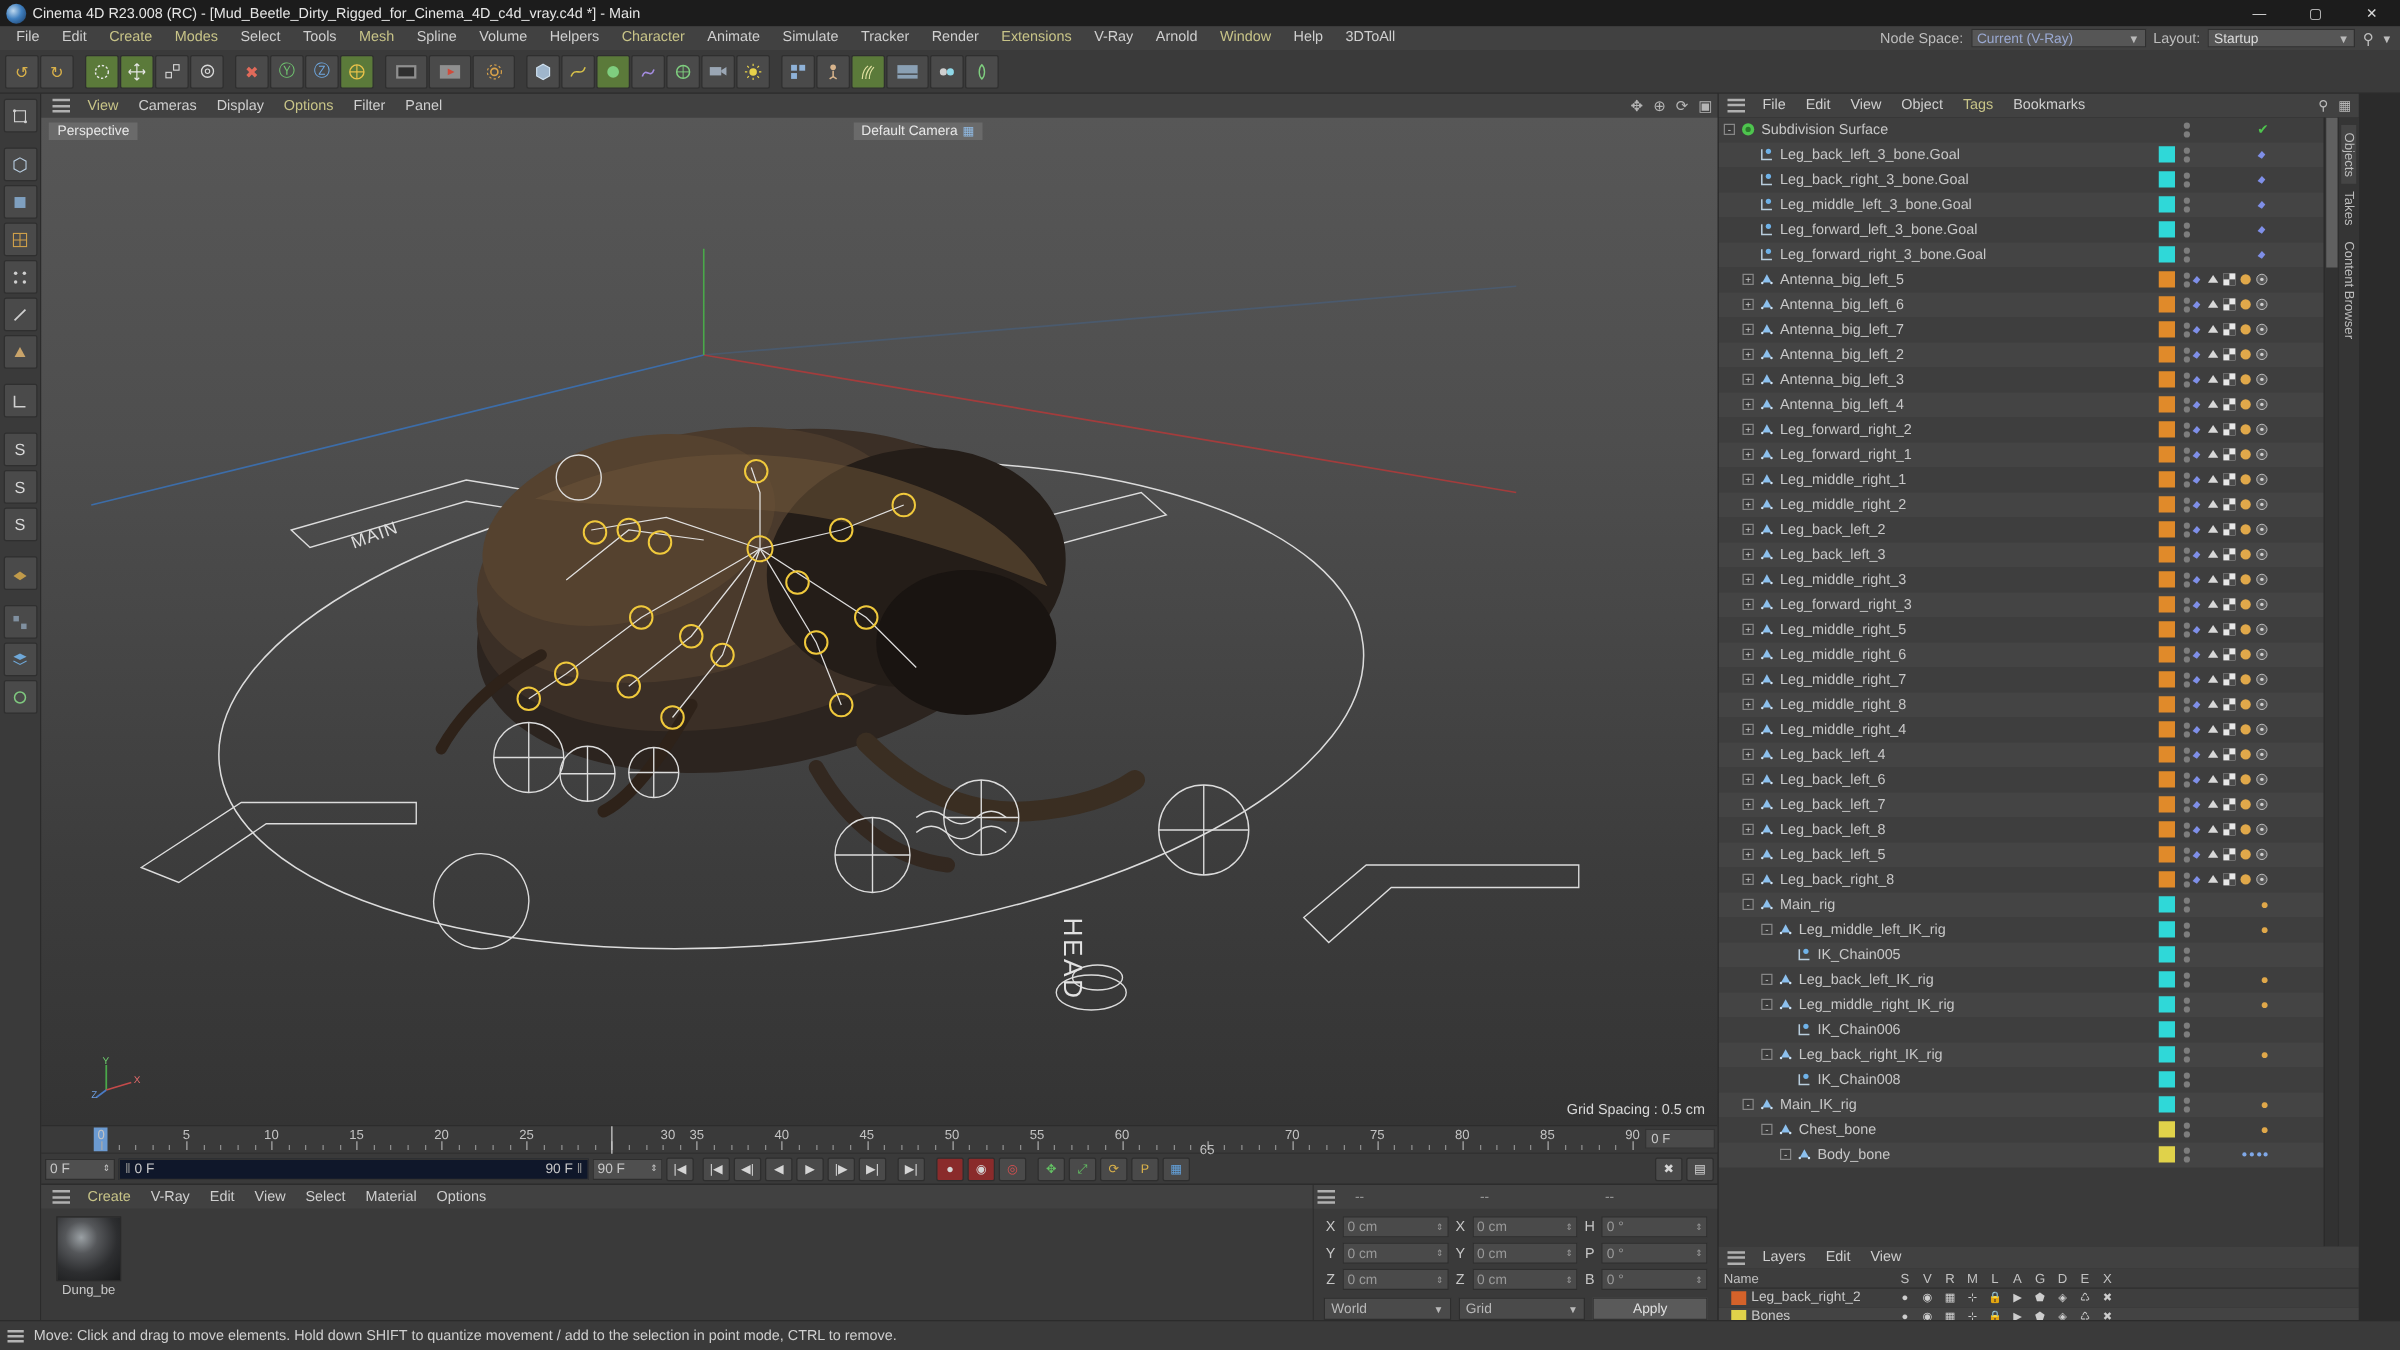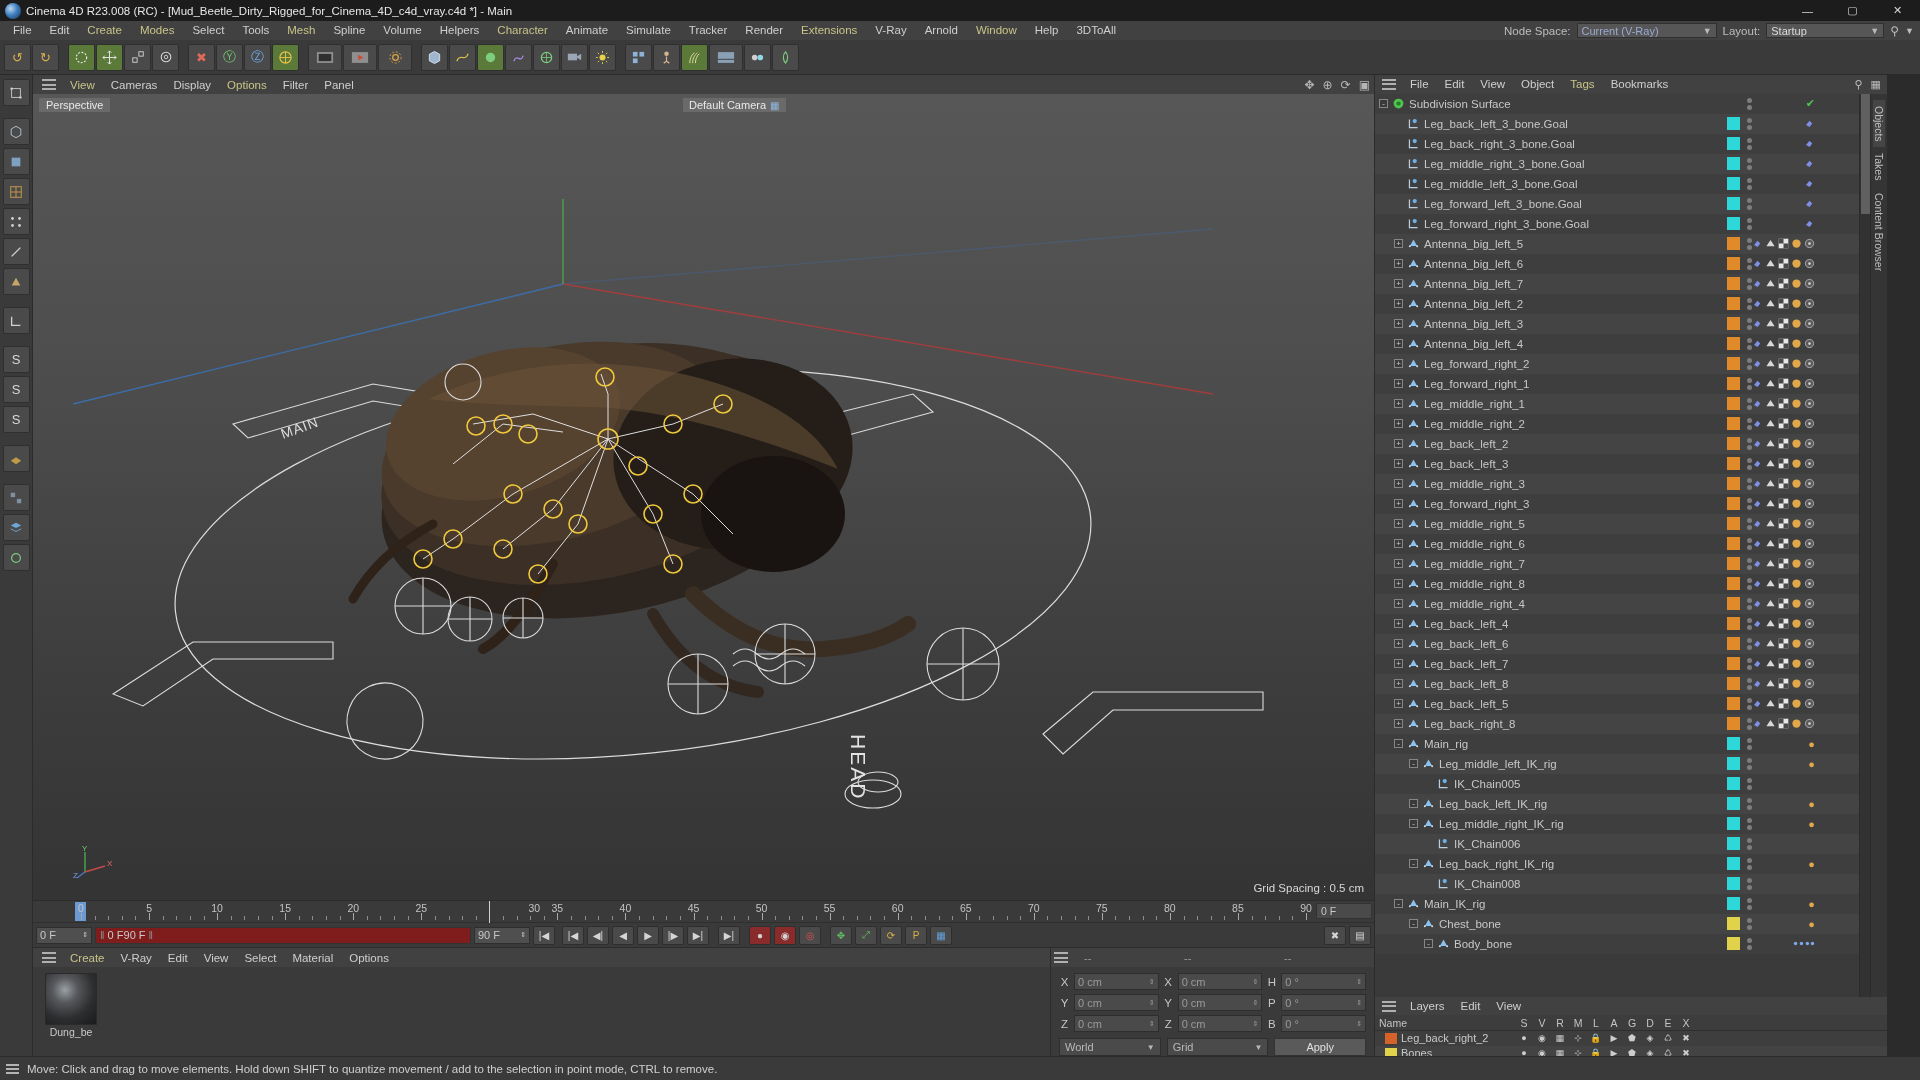--- a/index.html
+++ b/index.html
@@ -81,22 +81,22 @@
   .tl-tick.maj { height:7px; background:#a9a9a9; }
   #tl-green { position:absolute; left:42px; top:1px; width:11px; height:19px; background:#6b9ad1; }
   #tl-playhead { position:absolute; top:0; height:22px; width:1px; background:#cfcfcf; }
   #tl-right { position:absolute; right:2px; top:2px; font-size:10.5px; color:#c7c7c7;
     background:#4a4a4a; border:1px solid #333; padding:1px 4px; width:56px; }
 
   #transport { height:25px; background:#3a3a3a; display:flex; align-items:center;
     gap:3px; padding:0 3px; border-top:1px solid #2f2f2f; }
   .numfield { background:#4f4f4f; border:1px solid #2e2e2e; height:17px; color:#c8c8c8;
     font-size:11px; display:flex; align-items:center; padding:0 3px; justify-content:space-between; }
-  #tl-bar { flex:1; background:#7f1d1d; border:1px solid #333; height:17px; display:flex;
-    align-items:center; padding:0 4px; font-size:11px; color:#c9c9c9; }
+  #tl-bar { flex:1; background:#0f172a; border:1px solid #333; height:17px; display:flex;
+    align-items:center; justify-content:space-between; padding:0 4px; font-size:11px; color:#c9c9c9; }
   .tbtn { width:22px; height:19px; background:#4a4a4a; border:1px solid #2e2e2e; border-radius:2px;
     display:flex; align-items:center; justify-content:center; color:#d5d5d5; font-size:10px; }
   .tbtn.rec { color:#e05050; }
   .tbtn.redbg { background:#8a2b2b; }
   .tbtn.gold { color:#d9b14a; }
   .tbtn.grn { color:#63c063; }
   .tbtn.blu { color:#63a0d9; }
 
   
   #bottom { flex:1; display:flex; background:#3a3a3a; border-top:1px solid #2c2c2c; }
@@ -691,21 +691,21 @@
           <div class="tl-lbl" style="left: 210.167px;">15</div>
           <div class="tl-lbl" style="left: 278.222px;">20</div>
           <div class="tl-lbl" style="left: 346.278px;">25</div>
           <div class="tl-lbl" style="left: 414.333px; margin-left: 45px;">30</div>
           <div class="tl-lbl" style="left: 482.389px;">35</div>
           <div class="tl-lbl" style="left: 550.444px;">40</div>
           <div class="tl-lbl" style="left: 618.5px;">45</div>
           <div class="tl-lbl" style="left: 686.556px;">50</div>
           <div class="tl-lbl" style="left: 754.611px;">55</div>
           <div class="tl-lbl" style="left: 822.667px;">60</div>
-          <div class="tl-lbl" style="left: 890.722px;">65</div>
+          <div class="tl-lbl" style="left: 890.722px; margin-top: 12px;">65</div>
           <div class="tl-lbl" style="left: 958.778px;">70</div>
           <div class="tl-lbl" style="left: 1026.83px;">75</div>
           <div class="tl-lbl" style="left: 1094.89px;">80</div>
           <div class="tl-lbl" style="left: 1162.94px;">85</div>
           <div class="tl-lbl" style="left: 1231px;">90</div>
           <div id="tl-playhead" style="left: 414.333px;"></div>
         </div>
       <div id="tl-right">0 F</div>
     </div>
 
@@ -933,41 +933,20 @@
           </div>
           <div class="orow">
             <span style="display: inline-block; width: 15px;"></span>
             <span class="exp none"></span>
             <span class="icn">
               <svg width="13" height="13" viewBox="0 0 16 16">
                 <path d="M3 3v10h10" stroke="#b9cede" stroke-width="1.5" fill="none"></path>
                 <circle cx="9.5" cy="5" r="2.6" fill="#6fb2e8"></circle>
               </svg>
             </span>
-            <span class="nm">Leg_middle_right_3_bone.Goal</span>
-            <span class="layerclr" style="background: rgb(47, 216, 216);"></span>
-            <span class="dots">
-              <i></i>
-              <i></i>
-            </span>
-            <span class="tags">
-              <svg width="11" height="11" viewBox="0 0 16 16">
-                <path d="M3 10l5-6 4 4-4 5z" fill="#7f8fe8"></path>
-              </svg>
-            </span>
-          </div>
-          <div class="orow">
-            <span style="display: inline-block; width: 15px;"></span>
-            <span class="exp none"></span>
-            <span class="icn">
-              <svg width="13" height="13" viewBox="0 0 16 16">
-                <path d="M3 3v10h10" stroke="#b9cede" stroke-width="1.5" fill="none"></path>
-                <circle cx="9.5" cy="5" r="2.6" fill="#6fb2e8"></circle>
-              </svg>
-            </span>
             <span class="nm">Leg_middle_left_3_bone.Goal</span>
             <span class="layerclr" style="background: rgb(47, 216, 216);"></span>
             <span class="dots">
               <i></i>
               <i></i>
             </span>
             <span class="tags">
               <svg width="11" height="11" viewBox="0 0 16 16">
                 <path d="M3 10l5-6 4 4-4 5z" fill="#7f8fe8"></path>
               </svg>

